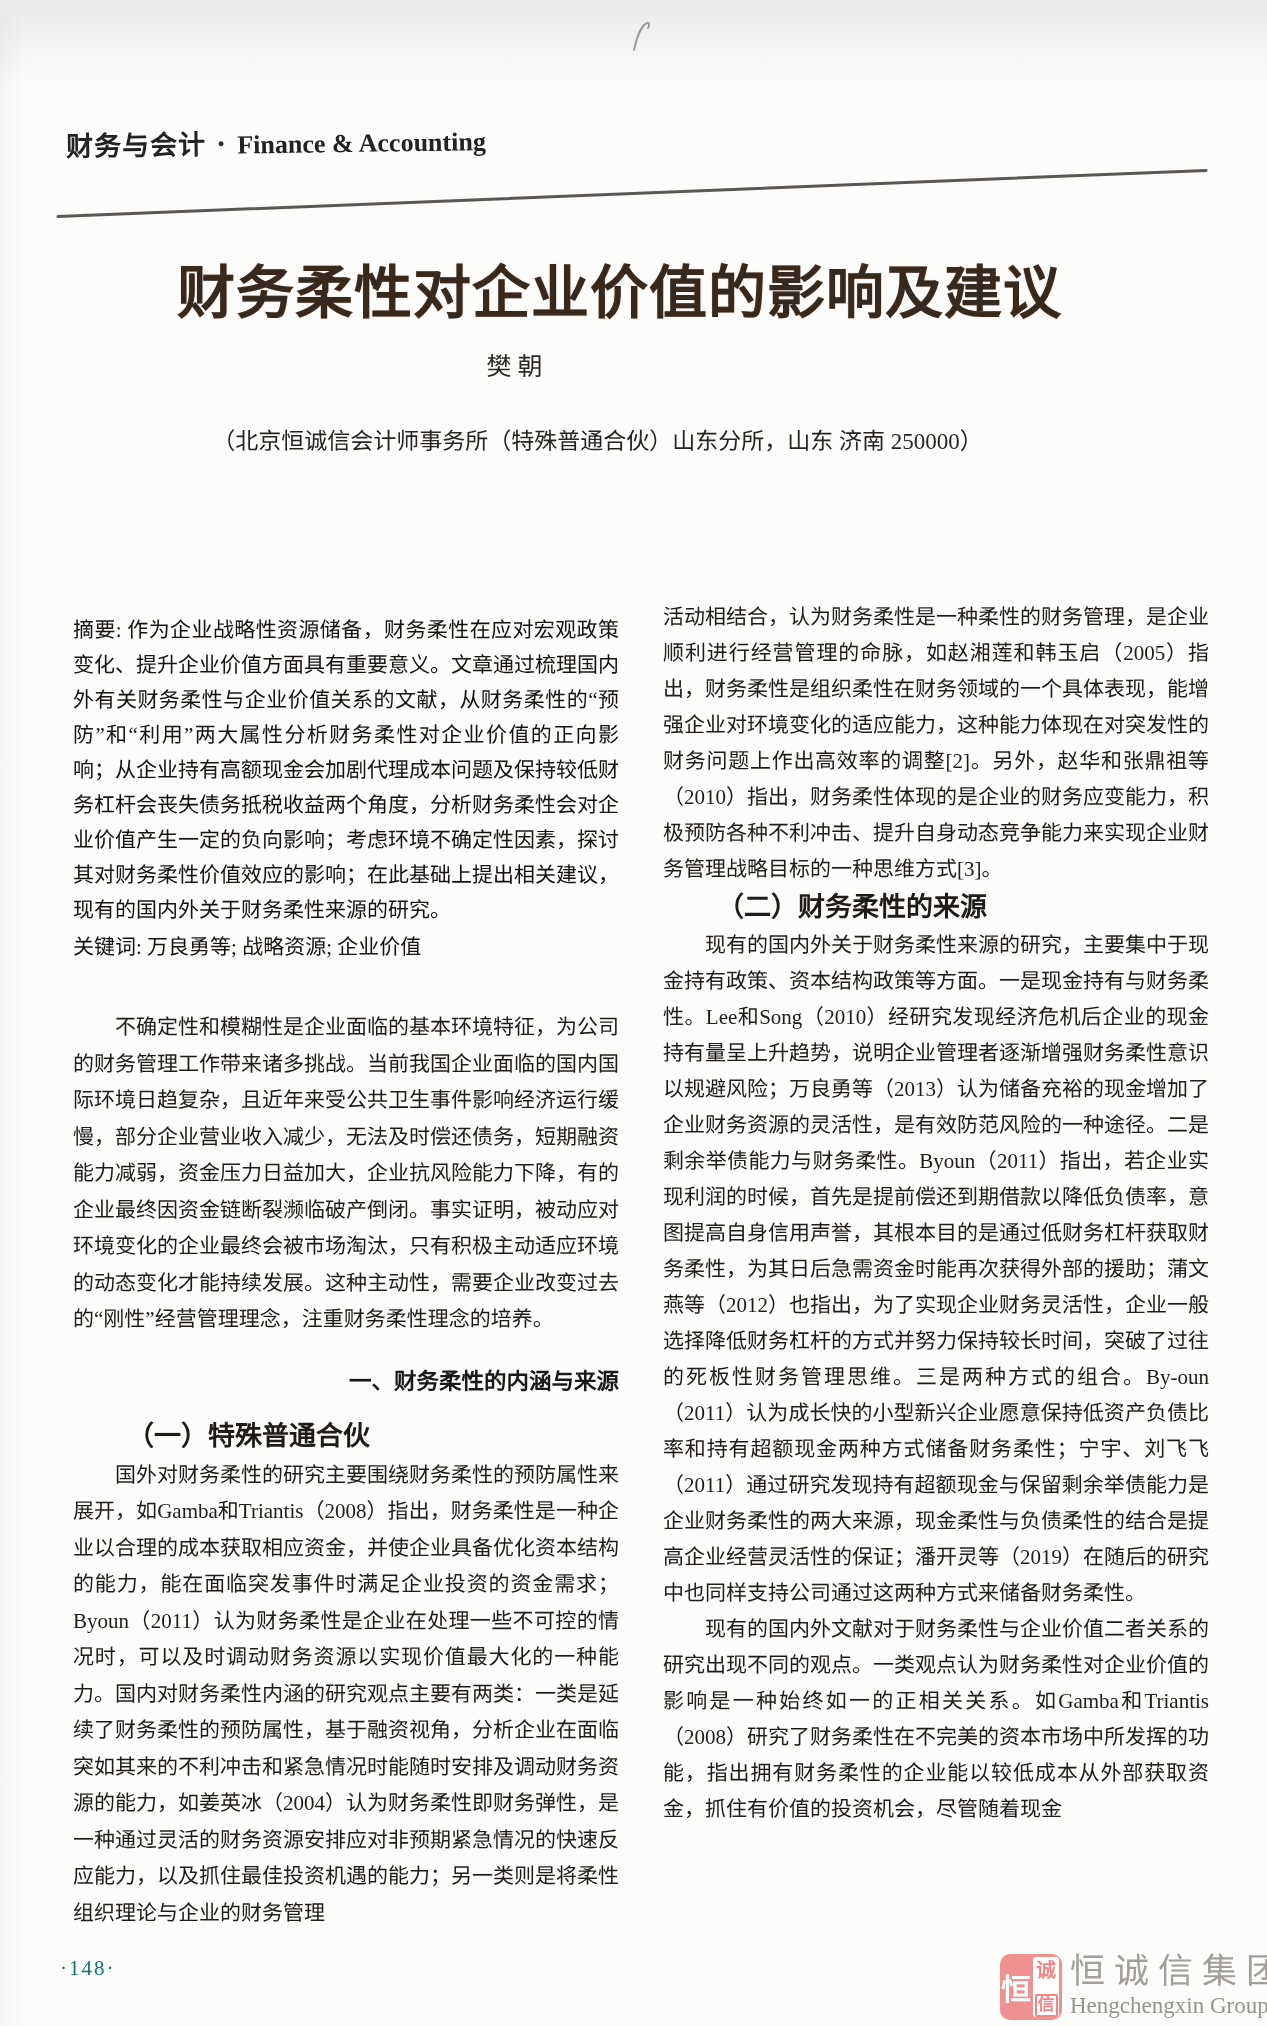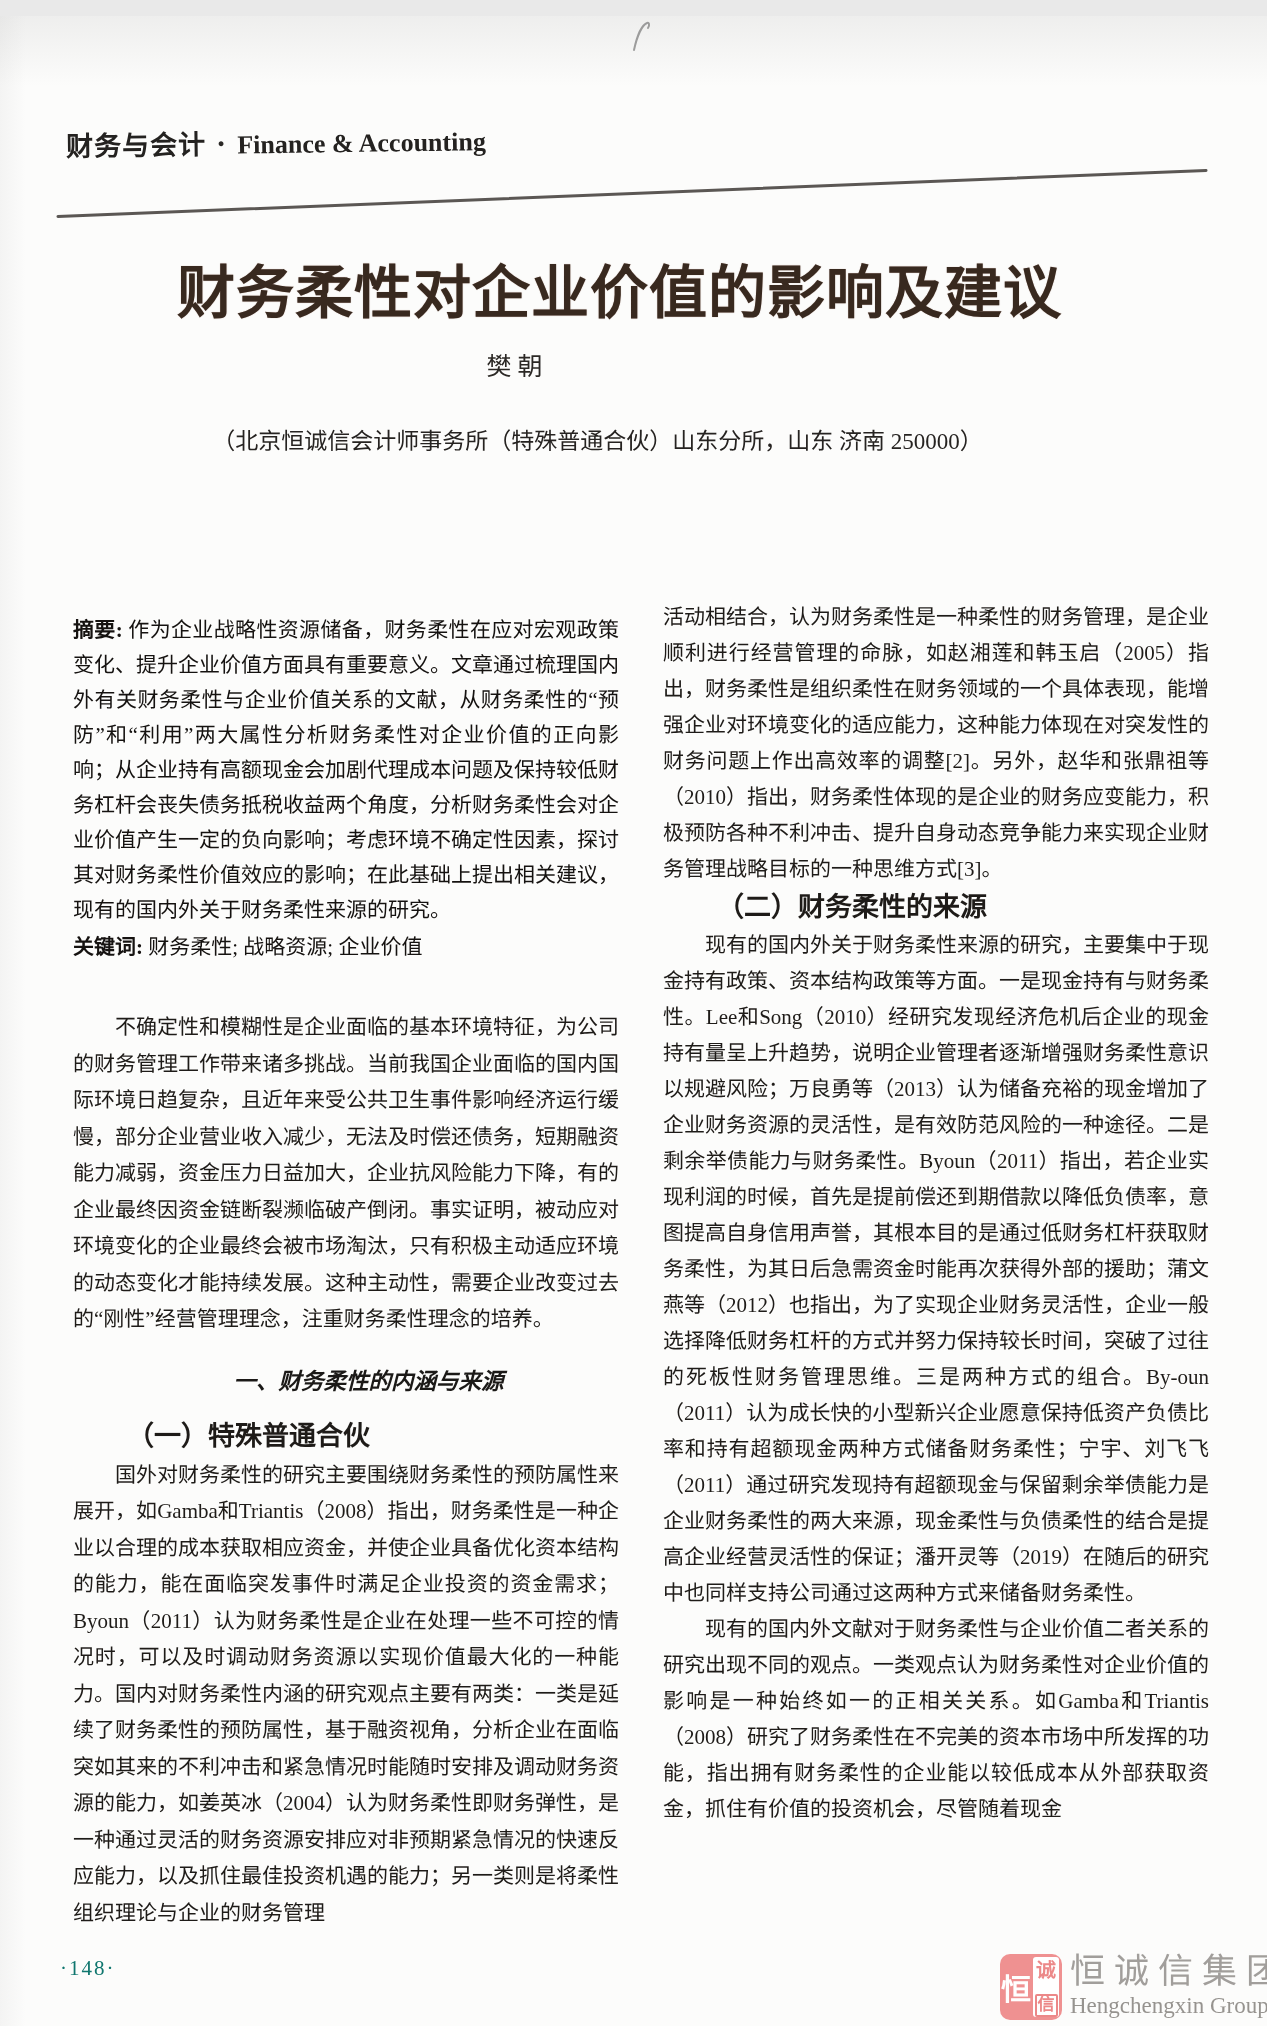--- a/index.html
+++ b/index.html
@@ -46,29 +46,29 @@
     position:absolute;left:0;right:0;top:406px;text-align:center;
     transform:translateX(-36px);
     font-size:23px;color:#262321;
   }
 
   .col{position:absolute;width:546px;text-align:justify;font-size:21px;line-height:36.5px;}
   .col-left{left:73px;top:597px;}
   .col-right{left:663px;top:583px;line-height:36px;}
 
   .abstract{margin:0;line-height:35px;color:#151210;}
-  .b{font-weight:bold;}
+  .b{font-weight:normal;}
   .keywords{margin:2px 0 0 0;line-height:35px;color:#151210;}
   .para{margin:0;text-indent:2em;}
   .para.cont{text-indent:0;}
   .intro{margin-top:44px;}
   .sec-head{
     font-family:"Liberation Sans","DejaVu Sans",sans-serif;
     font-size:22.5px;font-weight:bold;margin:26px 0 18px 0;text-indent:2em;
-    text-align:center;color:#1b1917;font-style:italic;
+    text-align:right;color:#1b1917;
   }
   .sub-head{font-size:27px;font-weight:bold;margin:2px 0 2px 0;text-indent:2em;text-align:left;}
 
   .pagenum{position:absolute;left:60px;top:1940px;font-size:21px;letter-spacing:2px;color:#0f766e;}
 
   .logo{position:absolute;left:1000px;top:1938px;display:flex;align-items:flex-start;}
   .seal{
     width:62px;height:66px;background:#ef9191;border-radius:10px;
     position:relative;flex:0 0 auto;overflow:hidden;
   }
@@ -103,21 +103,21 @@
     <span>财务与会计</span><span class="dot">•</span><span class="en">Finance &amp; Accounting</span>
   </div>
   <div class="header-rule"></div>
 
   <div class="title">财务柔性对企业价值的影响及建议</div>
   <div class="author">樊朝</div>
   <div class="affiliation">（北京恒诚信会计师事务所（特殊普通合伙）山东分所，山东 济南 250000）</div>
 
   <div class="col col-left">
     <p class="abstract"><span class="b">摘要:</span> <span>作为企业战略性资源储备，财务柔性在应对宏观政策变化、提升企业价值方面具有重要意义。文章通过梳理国内外有关财务柔性与企业价值关系的文献，从财务柔性的“预防”和“利用”两大属性分析财务柔性对企业价值的正向影响；从企业持有高额现金会加剧代理成本问题及保持较低财务杠杆会丧失债务抵税收益两个角度，分析财务柔性会对企业价值产生一定的负向影响；考虑环境不确定性因素，探讨其对财务柔性价值效应的影响；在此基础上提出相关建议，现有的国内外关于财务柔性来源的研究。</span></p>
-    <p class="keywords"><span class="b">关键词:</span> <span>财务柔性; 战略资源; 企业价值</span></p>
+    <p class="keywords"><span class="b">关键词:</span> <span>万良勇等; 战略资源; 企业价值</span></p>
 
     <p class="para intro">不确定性和模糊性是企业面临的基本环境特征，为公司的财务管理工作带来诸多挑战。当前我国企业面临的国内国际环境日趋复杂，且近年来受公共卫生事件影响经济运行缓慢，部分企业营业收入减少，无法及时偿还债务，短期融资能力减弱，资金压力日益加大，企业抗风险能力下降，有的企业最终因资金链断裂濒临破产倒闭。事实证明，被动应对环境变化的企业最终会被市场淘汰，只有积极主动适应环境的动态变化才能持续发展。这种主动性，需要企业改变过去的“刚性”经营管理理念，注重财务柔性理念的培养。</p>
 
     <div class="sec-head">一、财务柔性的内涵与来源</div>
     <div class="sub-head">（一）特殊普通合伙</div>
     <p class="para">国外对财务柔性的研究主要围绕财务柔性的预防属性来展开，如Gamba和Triantis（2008）指出，财务柔性是一种企业以合理的成本获取相应资金，并使企业具备优化资本结构的能力，能在面临突发事件时满足企业投资的资金需求；Byoun（2011）认为财务柔性是企业在处理一些不可控的情况时，可以及时调动财务资源以实现价值最大化的一种能力。国内对财务柔性内涵的研究观点主要有两类：一类是延续了财务柔性的预防属性，基于融资视角，分析企业在面临突如其来的不利冲击和紧急情况时能随时安排及调动财务资源的能力，如姜英冰（2004）认为财务柔性即财务弹性，是一种通过灵活的财务资源安排应对非预期紧急情况的快速反应能力，以及抓住最佳投资机遇的能力；另一类则是将柔性组织理论与企业的财务管理</p>
   </div>
 
   <div class="col col-right">
     <p class="para cont">活动相结合，认为财务柔性是一种柔性的财务管理，是企业顺利进行经营管理的命脉，如赵湘莲和韩玉启（2005）指出，财务柔性是组织柔性在财务领域的一个具体表现，能增强企业对环境变化的适应能力，这种能力体现在对突发性的财务问题上作出高效率的调整[2]。另外，赵华和张鼎祖等（2010）指出，财务柔性体现的是企业的财务应变能力，积极预防各种不利冲击、提升自身动态竞争能力来实现企业财务管理战略目标的一种思维方式[3]。</p>

